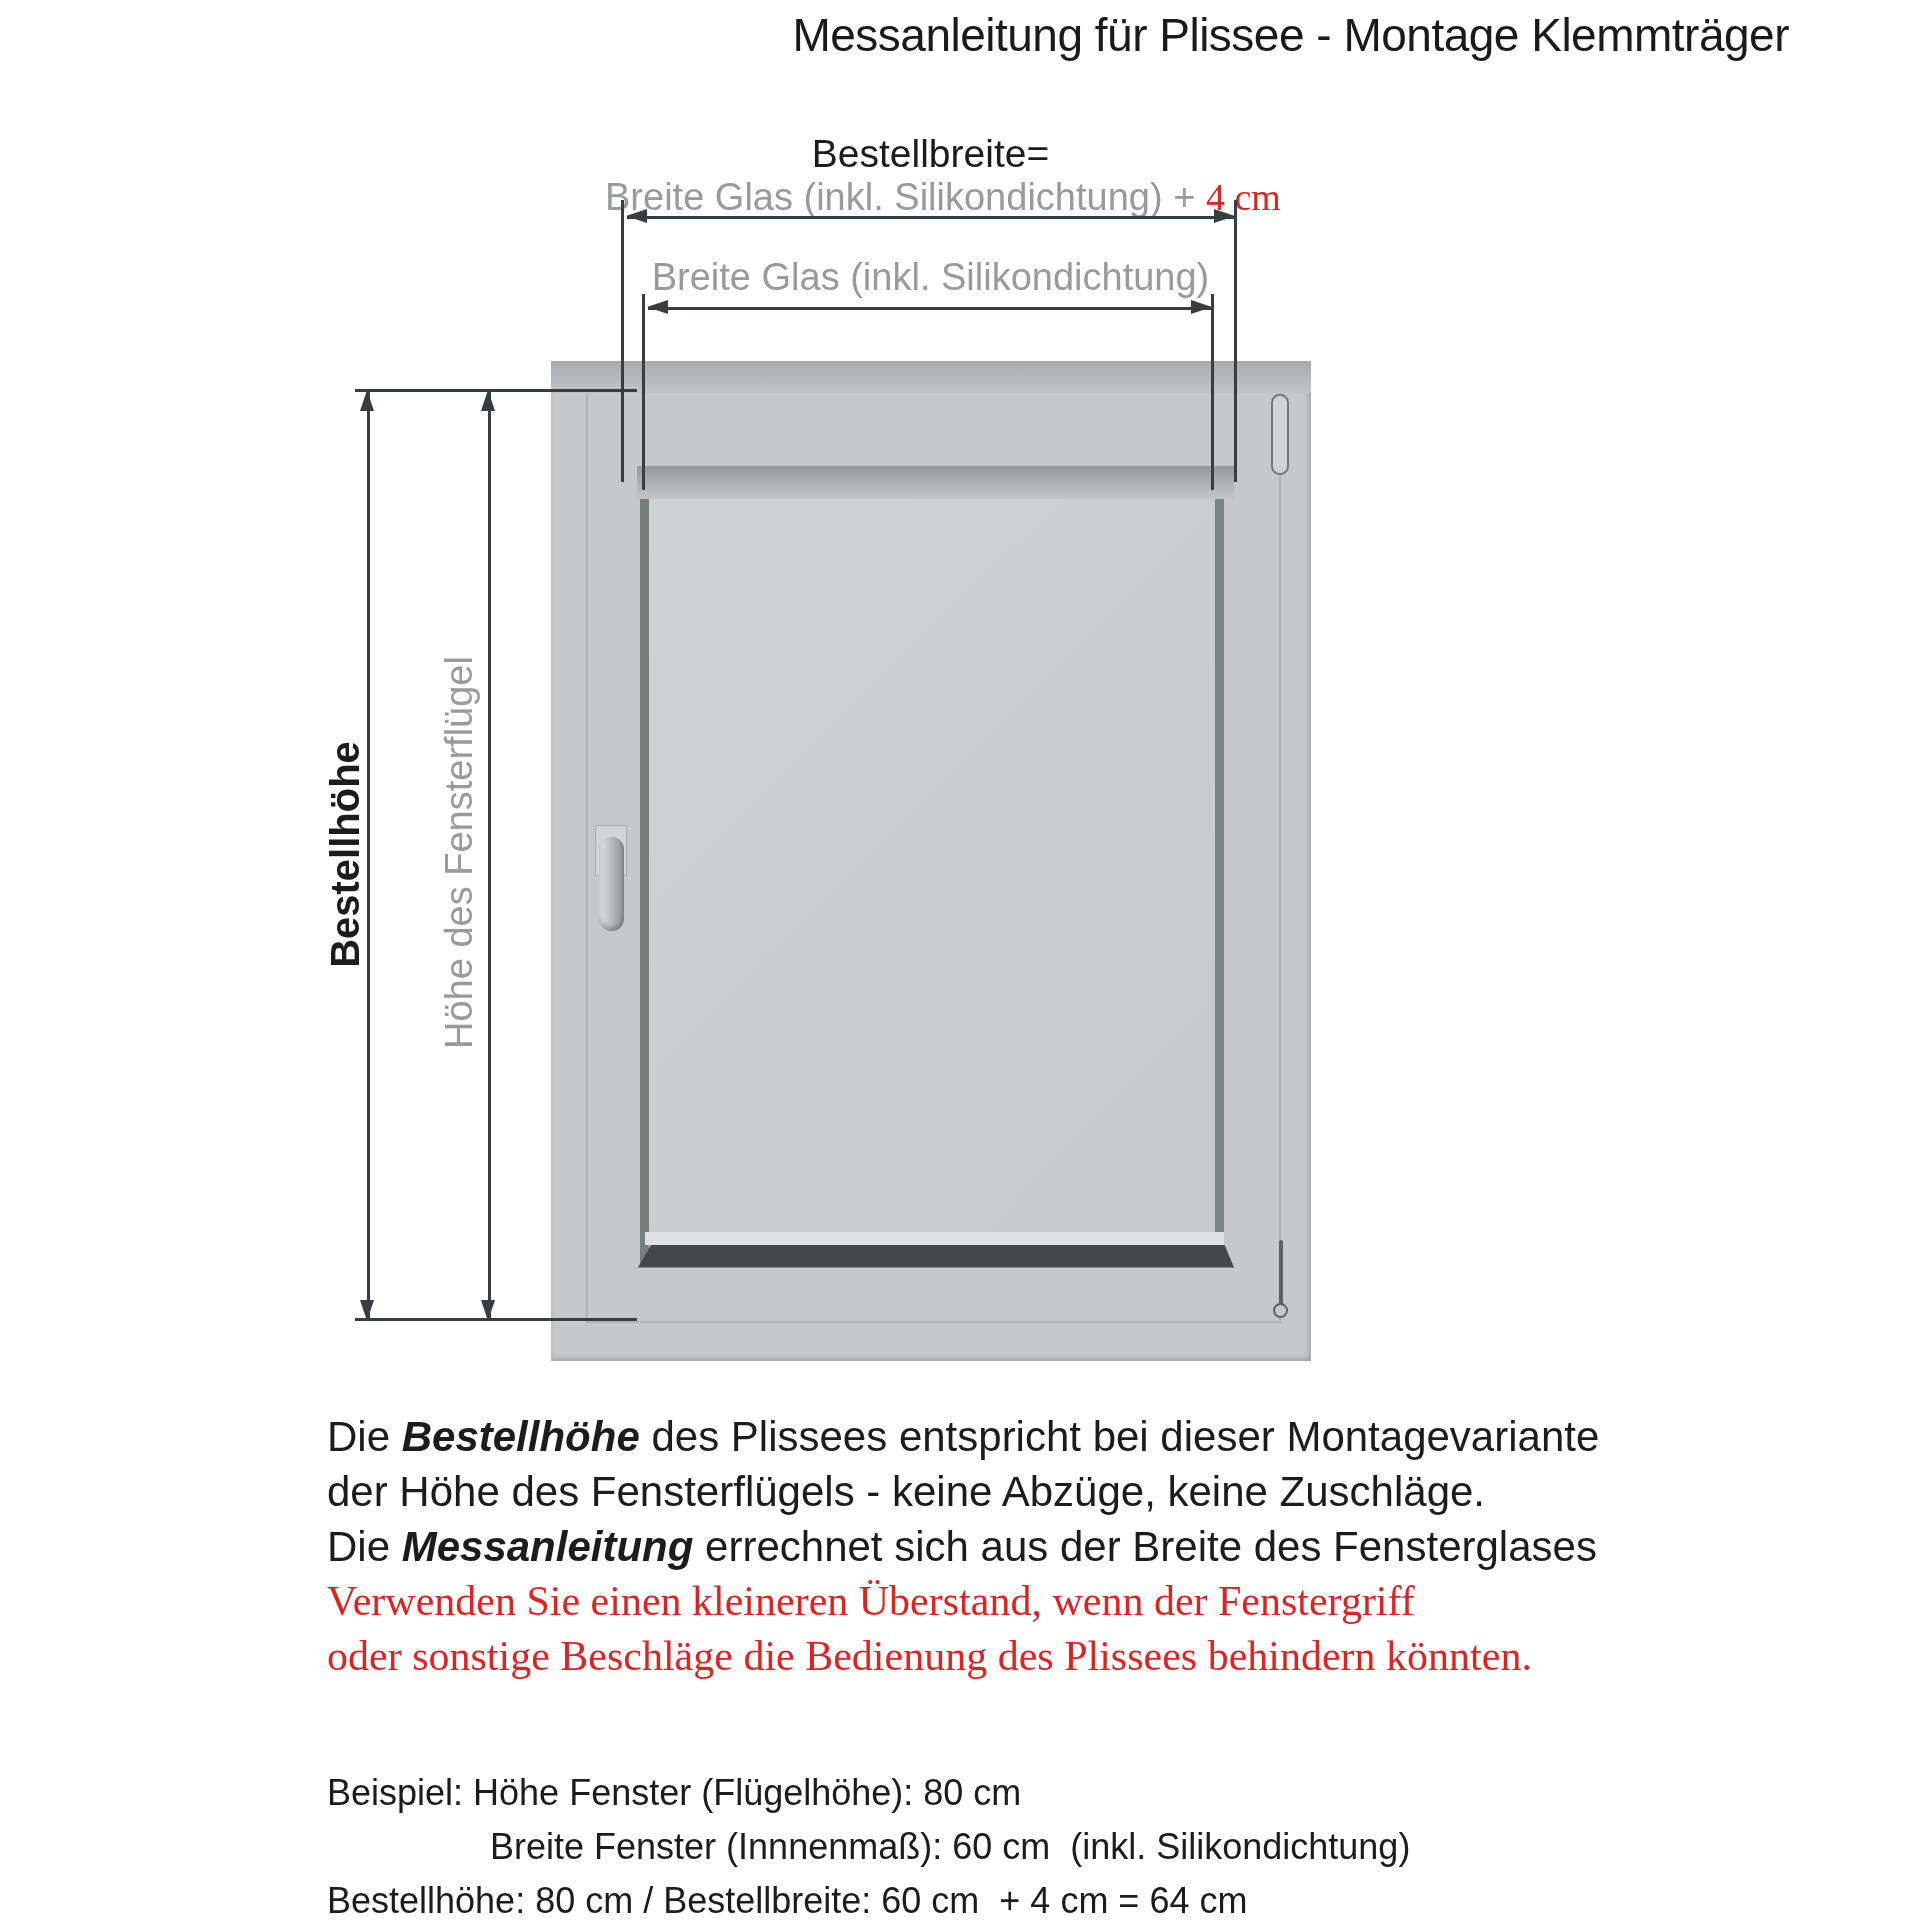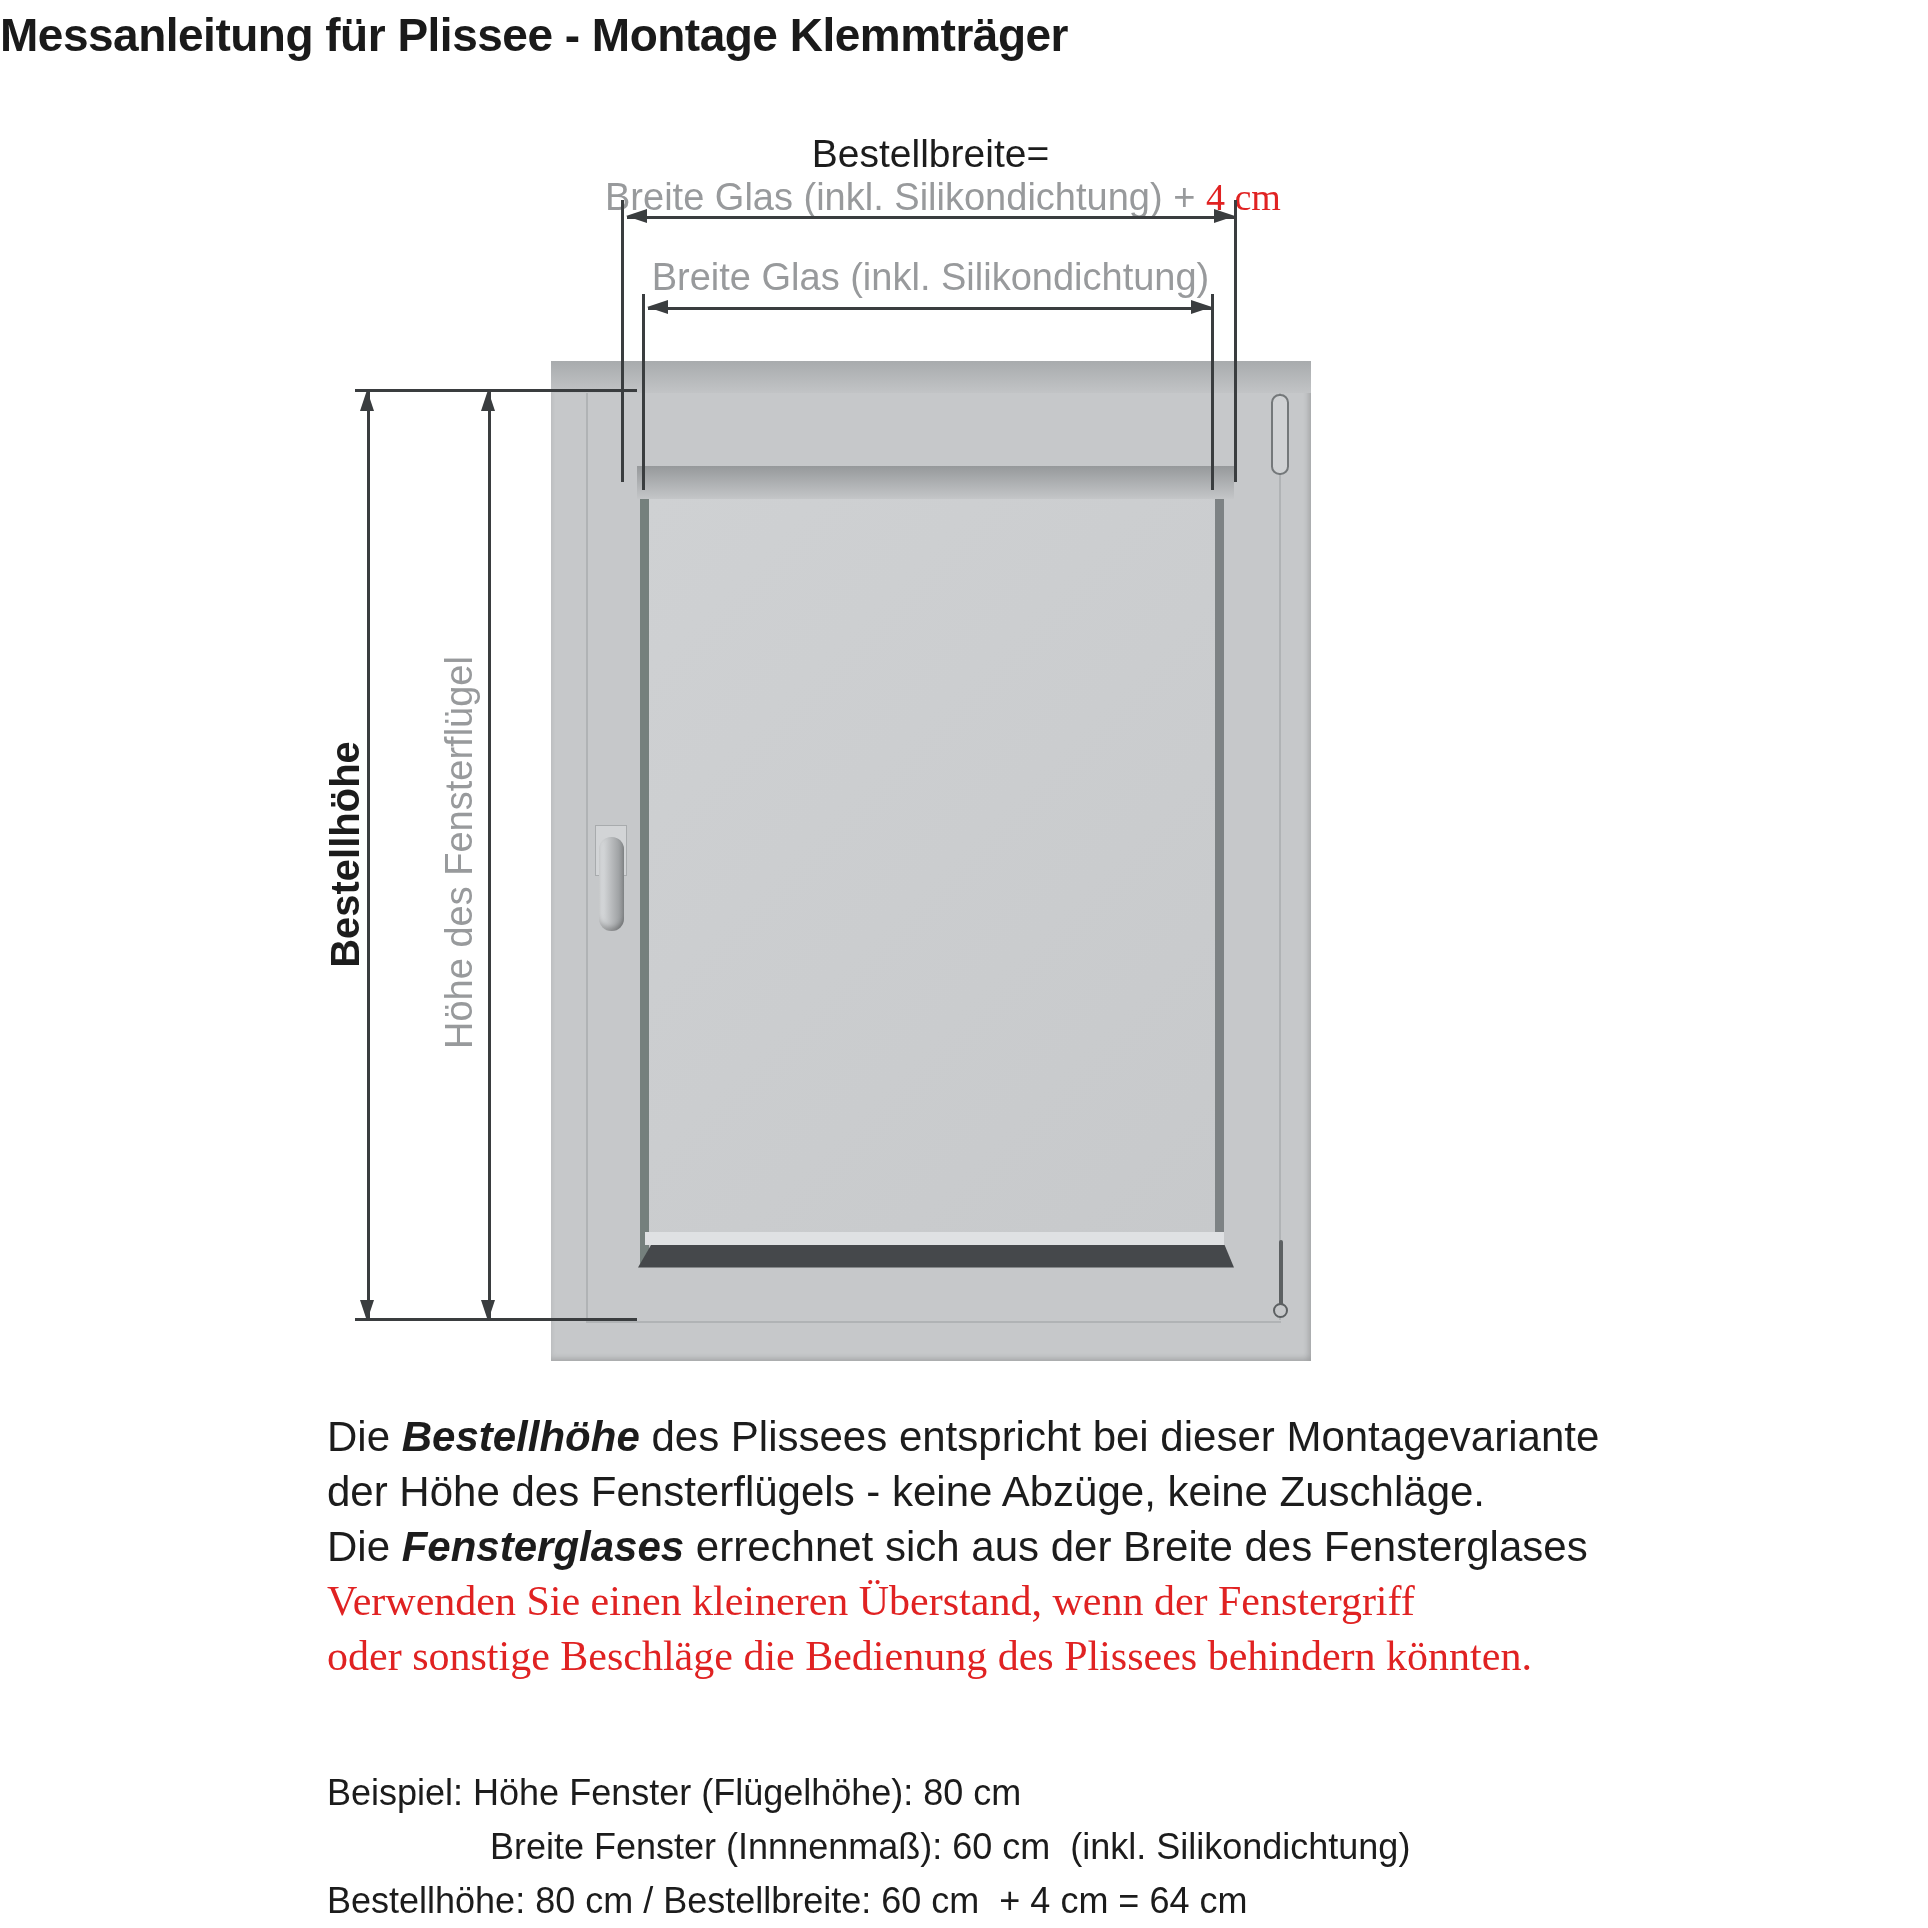--- a/index.html
+++ b/index.html
@@ -3,21 +3,21 @@
 <meta charset="utf-8">
 <style>
   html,body{margin:0;padding:0;}
   body{
     width:1928px;height:1928px;position:relative;background:#ffffff;
     font-family:"Liberation Sans", sans-serif;color:#1c1c1c;overflow:hidden;
   }
   .abs{position:absolute;}
 
   
-  .title{left:0;top:7.5px;width:1789px;text-align:left;font-size:46px;font-weight:700;letter-spacing:-0.5px;color:#1a1a1a;}
+  .title{left:0;top:7.5px;width:1789px;text-align:right;font-size:46px;font-weight:400;letter-spacing:-0.5px;color:#1a1a1a;}
   .lbl{font-size:38px;white-space:nowrap;}
   .lbl-center{text-align:center;}
   .gray{color:#989a9c;}
   .red{color:#e02222;font-family:Liberation Serif, serif;}
 
   
   .harrow{position:absolute;height:2.8px;background:#3a3d3f;z-index:5;}
   .harrow .ah-l{position:absolute;left:-0.9px;top:-6.6px;width:0;height:0;
     border-top:7.5px solid transparent;border-bottom:7.5px solid transparent;border-right:21px solid #3a3d3f;}
   .harrow .ah-r{position:absolute;right:-0.9px;top:-6.6px;width:0;height:0;
@@ -116,21 +116,21 @@
   <span class="ah-u"></span>
   <span class="ah-d"></span>
 </div>
 
 <div class="abs lbl rot" style="left:155px;top:834px;width:377px;height:41px;font-size:40px;font-weight:600;">Bestellhöhe</div>
 <div class="abs lbl rot gray" style="left:223px;top:832px;width:471px;height:41px;">Höhe des Fensterflügel</div>
 
 <div class="abs bodytext">
   <div><span>Die </span><span class="bi">Bestellhöhe</span><span> des Plissees entspricht bei dieser Montagevariante</span></div>
   <div>der Höhe des Fensterflügels - keine Abzüge, keine Zuschläge.</div>
-  <div><span>Die </span><span class="bi">Fensterglases</span><span> errechnet sich aus der Breite des Fensterglases</span></div>
+  <div><span>Die </span><span class="bi">Messanleitung</span><span> errechnet sich aus der Breite des Fensterglases</span></div>
   <div class="red">Verwenden Sie einen kleineren Überstand, wenn der Fenstergriff</div>
   <div class="red">oder sonstige Beschläge die Bedienung des Plissees behindern könnten.</div>
 </div>
 
 <div class="abs example">
   <div>Beispiel: Höhe Fenster (Flügelhöhe): 80 cm</div>
   <div class="indent">Breite Fenster (Innnenmaß): 60 cm  (inkl. Silikondichtung)</div>
   <div>Bestellhöhe: 80 cm / Bestellbreite: 60 cm  + 4 cm = 64 cm</div>
 </div>
 

